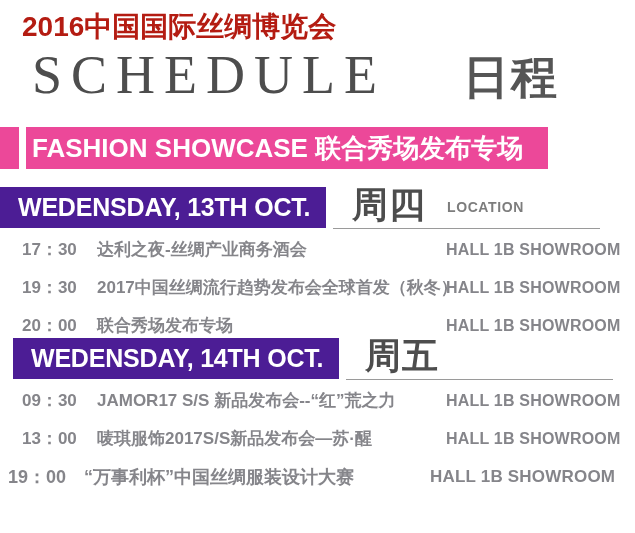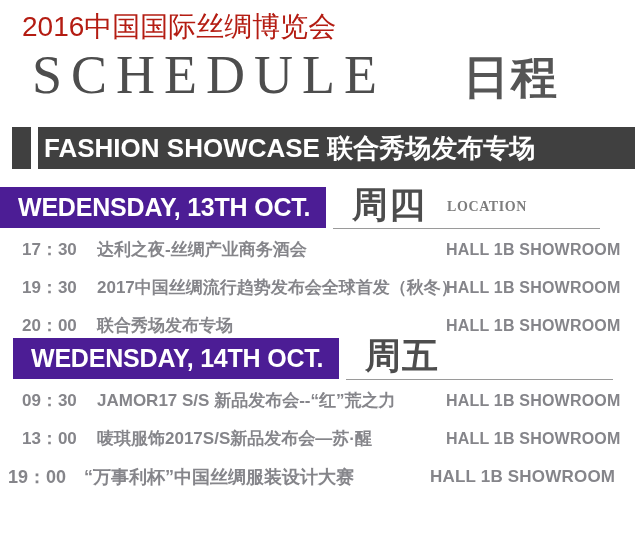--- a/index.html
+++ b/index.html
@@ -19,21 +19,21 @@
   
   .poster-header {
     position: relative;
     padding: 0;
   }
   .expo-title {
     position: absolute;
     left: 22px;
     top: 10px;
     font-size: 28px;
-    font-weight: normal;
+    font-weight: bold;
     color: #b41c12;
     letter-spacing: 0px;
     line-height: 34px;
     white-space: nowrap;
   }
   .schedule-word {
     position: absolute;
     left: 32px;
     top: 44px;
     font-family: "Liberation Serif", "DejaVu Serif", serif;
@@ -52,25 +52,25 @@
     font-weight: bold;
     color: #555555;
     letter-spacing: 2px;
     line-height: 54px;
     white-space: nowrap;
   }
 
   
   .section-band {
     position: absolute;
-    left: 12px;
+    left: 0;
     top: 127px;
-    width: 624px;
+    width: 548px;
     height: 42px;
-    background: #404040;
+    background: #ec4899;
   }
   .section-band-notch {
     position: absolute;
     left: 19px;
     top: 0;
     width: 7px;
     height: 42px;
     background: #ffffff;
   }
   .section-band-text {
@@ -194,21 +194,21 @@
   <div class="section-band-notch"></div>
   <div class="section-band-text">FASHION SHOWCASE 联合秀场发布专场</div>
 </div>
 
 <div class="day-block" id="day-0" style="top:183px;">
   <div class="day-header">
     <div class="day-ribbon" id="ribbon-0" style="width: 326.375px;">
       <span class="day-ribbon-text">WEDENSDAY, 13TH OCT.</span>
     </div>
     <div class="day-cn" id="daycn-0" style="left:352px;">周四</div>
-    <div class="location-label" id="loc-0" style="left:447px;font-family:Liberation Serif, serif;">LOCATION</div>
+    <div class="location-label" id="loc-0" style="left:447px;">LOCATION</div>
     <div class="day-rule"></div>
   </div>
   <div class="rows" id="rows-0" style="top:48px;">
       <div class="row">
         <div class="row-time">17：30</div>
         <div class="row-event">达利之夜-丝绸产业商务酒会</div>
         <div class="row-hall">HALL 1B SHOWROOM</div>
       </div>
       <div class="row">
         <div class="row-time">19：30</div>

